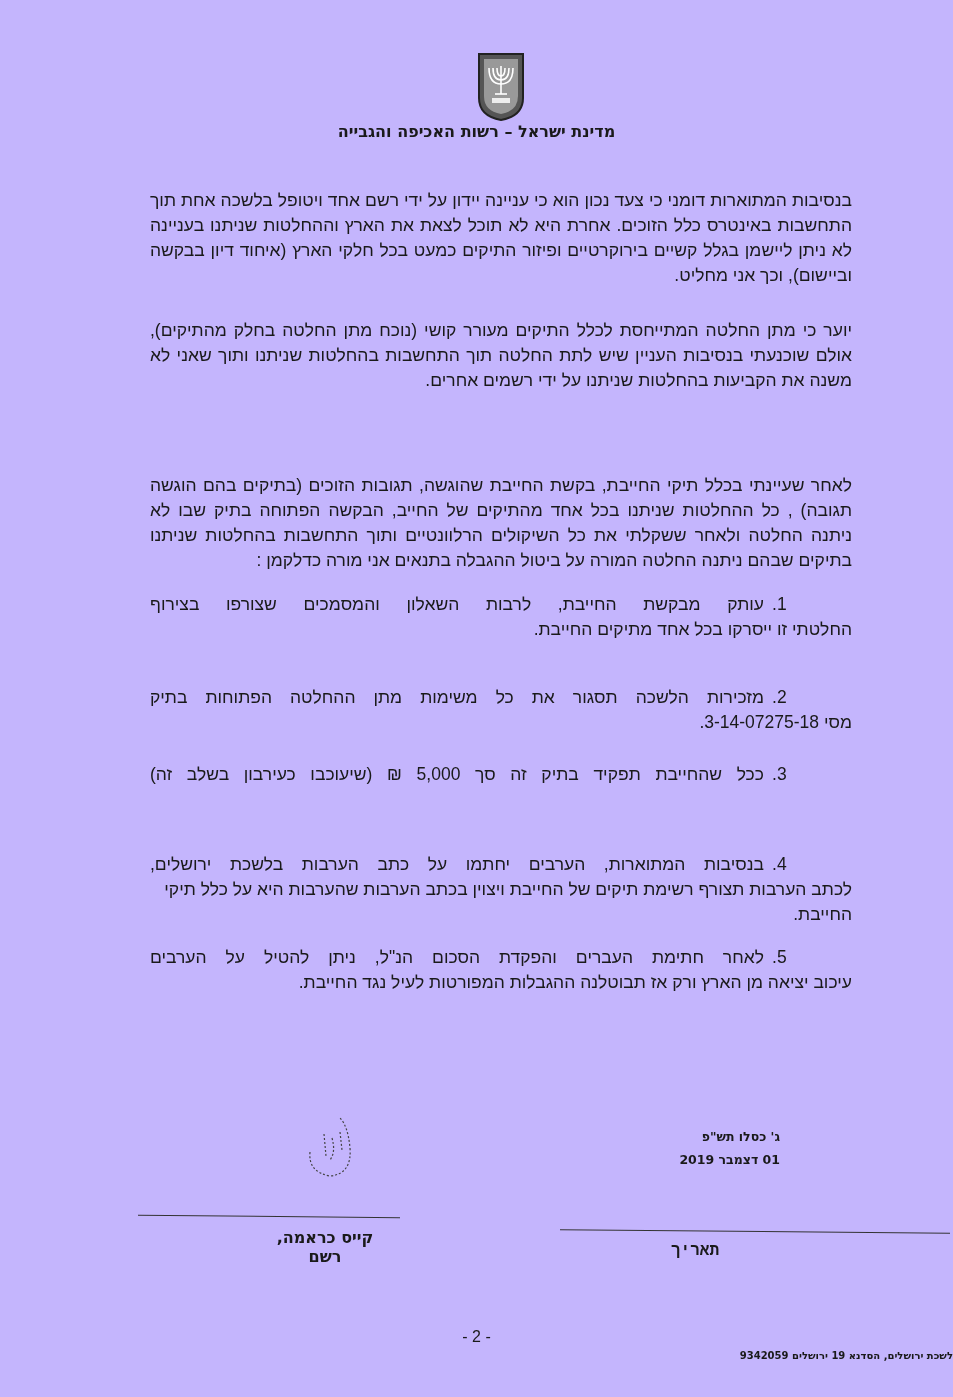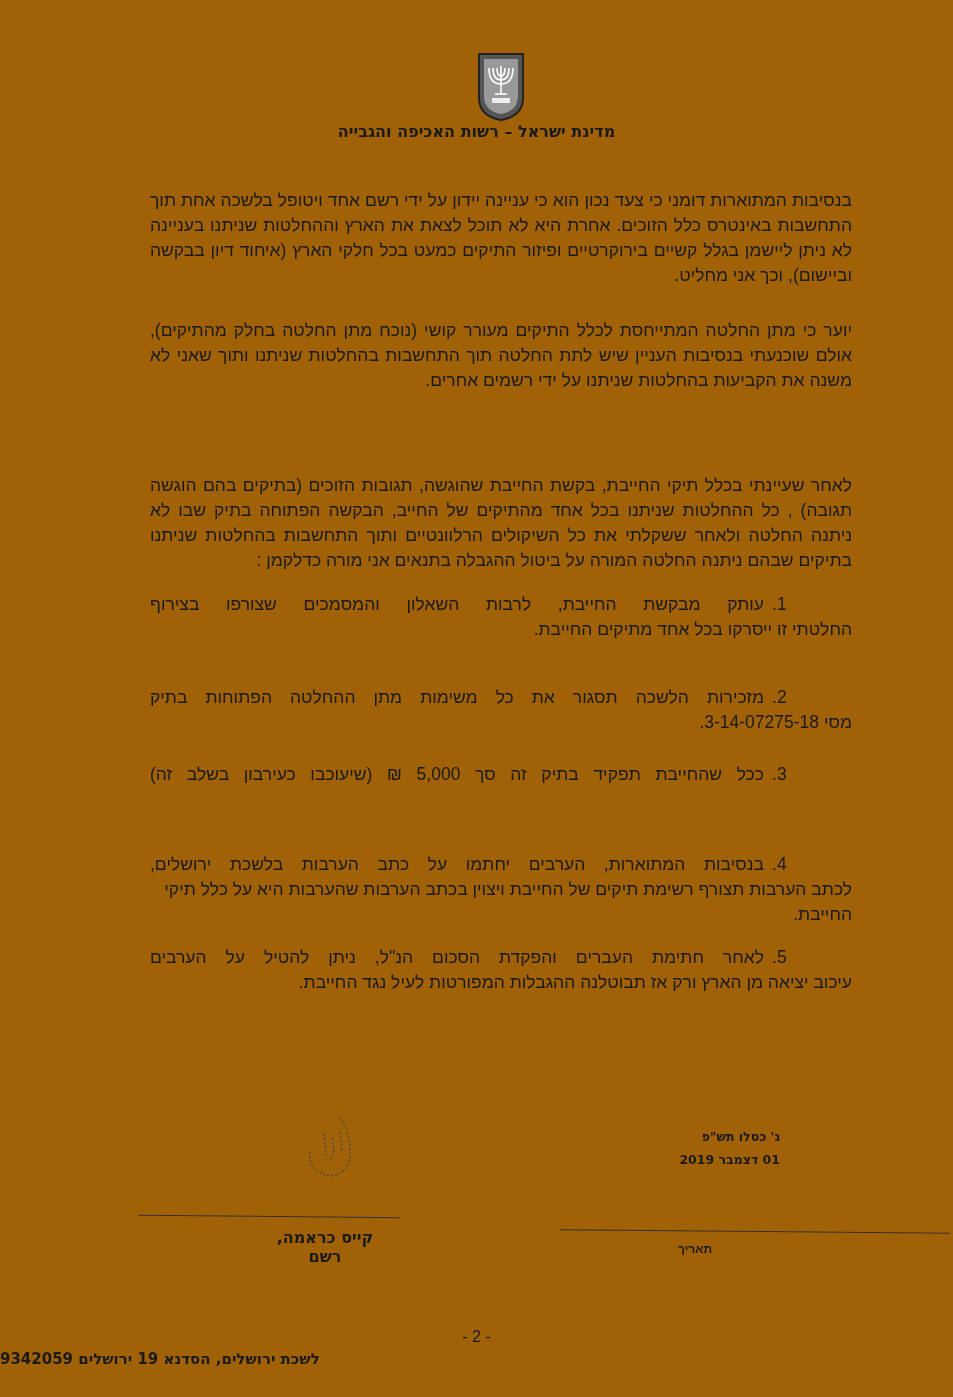--- a/index.html
+++ b/index.html
@@ -1,18 +1,18 @@
 <!DOCTYPE html>
 <html lang="he" dir="rtl"><head>
 <meta charset="utf-8">
 <style>
   html, body { margin:0; padding:0; background:#ffffff; }
   body { width:953px; height:1397px; position:relative; overflow:hidden;
          font-family:"DejaVu Sans", "Liberation Sans", sans-serif; color:#1a1a1a; }
-  .page { position:absolute; inset:0; background:#a16207; }
+  .page { position:absolute; inset:0; background:#c4b5fd; }
   .emblem { position:absolute; left:475px; top:50px; width:52px; height:72px; }
   .org-title { position:absolute; top:122px; left:0; right:0; text-align:center;
                font-family:"DejaVu Sans", sans-serif; font-weight:bold; font-size:16px;
                direction:rtl; }
   .para { position:absolute; left:150px; width:702px; direction:rtl; text-align:justify;
           text-align-last:right; font-family:"Liberation Sans", sans-serif; font-size:17.5px;
           line-height:25px; }
   .p1 { top:158px;margin-top:30px; }
   .p2 { top:300px; }
   .p3 { top:432px;margin-top:41px; }
@@ -31,25 +31,25 @@
   .date-block { position:absolute; left:650px; top:1125px; width:130px; text-align:right;
                 font-family:"DejaVu Sans", sans-serif; font-weight:bold; font-size:12.5px; line-height:23px;
                 direction:rtl; }
   .sig-line-left { position:absolute; left:138px; top:1216px; width:262px; height:1px;
                    background:#333; transform:rotate(0.6deg); }
   .sig-line-right { position:absolute; left:560px; top:1231px; width:390px; height:1px;
                     background:#333; transform:rotate(0.5deg); }
   .signer-label { position:absolute; left:260px; top:1228px; width:130px; text-align:center;
                   font-family:"DejaVu Sans", sans-serif; font-weight:bold; font-size:16px; direction:rtl; }
   .date-label { position:absolute; left:650px; top:1242px; width:90px; text-align:center;
-                font-family:Liberation Sans, sans-serif; font-weight:bold; font-size:12px; direction:rtl; }
+                font-family:Liberation Mono, monospace; font-weight:bold; font-size:16px; direction:rtl; }
   .page-number { position:absolute; left:0; right:0; top:1328px; text-align:center;
                  font-family:"Liberation Sans", sans-serif; font-size:16px; direction:ltr; }
-  .footer-address { position:absolute; left:0; right:0; top:1350px; text-align:left;
-                    font-family:"DejaVu Sans", sans-serif; font-weight:bold; font-size:15px; direction:rtl; }
+  .footer-address { position:absolute; left:0; right:0; top:1350px; text-align:right;
+                    font-family:"DejaVu Sans", sans-serif; font-weight:bold; font-size:10px; direction:rtl; }
 </style>
 </head>
 <body>
 
 <div class="page">
 
   <svg class="emblem" viewBox="0 0 52 72">
     <path d="M4 4 H48 V48 Q48 66 26 70 Q4 66 4 48 Z" fill="#555" stroke="#222" stroke-width="2"></path>
     <path d="M9 9 H43 V46 Q43 61 26 64 Q9 61 9 46 Z" fill="#999"></path>
     <g stroke="#fff" stroke-width="1.6" fill="none">

